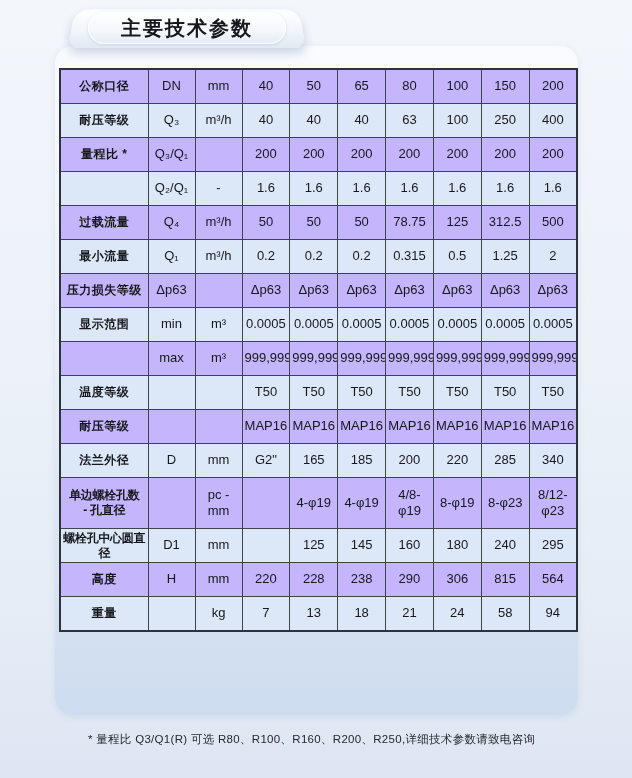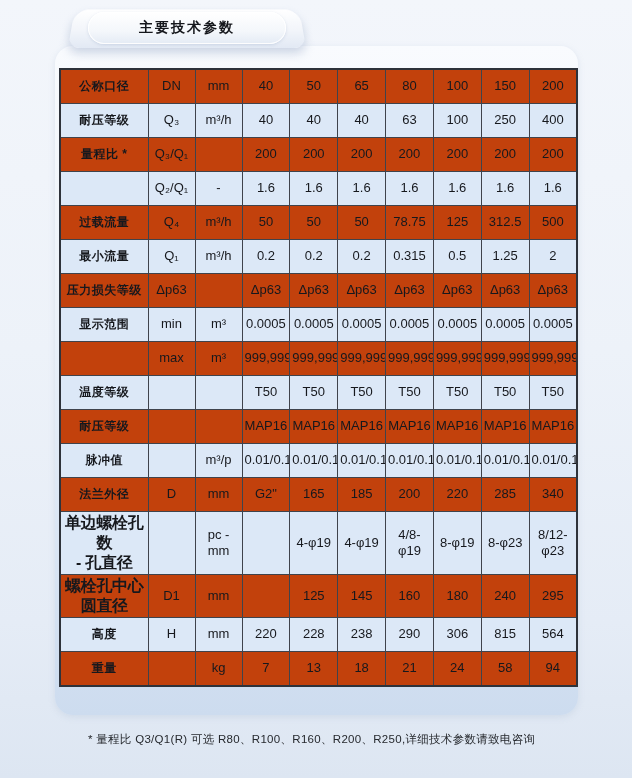--- a/index.html
+++ b/index.html
@@ -21,38 +21,38 @@
     border-radius:16px 16px 12px 12px;
     transform:perspective(60px) rotateX(5deg);transform-origin:50% 100%;
     box-shadow:0 5px 10px rgba(148,166,198,.45);
   }
   .tab-pill{
     position:absolute;left:20px;right:20px;top:5px;bottom:4px;
     border-radius:999px;
     background:linear-gradient(180deg,#ffffff 0%,#f4f7fb 60%,#e4ebf5 100%);
     box-shadow:inset 0 0 0 1px rgba(255,255,255,.9),0 1px 3px rgba(150,168,198,.35);
     display:flex;align-items:center;justify-content:center;
-    font-size:14px;font-weight:bold;letter-spacing:2px;color:#15171c;
+    font-size:20px;font-weight:bold;letter-spacing:2px;color:#15171c;
   }
   table.spec{
     position:absolute;left:59px;top:68px;width:519px;z-index:2;
     border-collapse:collapse;table-layout:fixed;
-    border:2px solid #2e323a;background:#c2410c;
+    border:2px solid #2e323a;background:#c4b5fd;
   }
   table.spec td{
     border:1px solid #3f434c;
     text-align:center;vertical-align:middle;
     height:31px;padding:1px 2px;
     font-size:13px;color:#16181d;
     white-space:pre-line;line-height:1.25;
     overflow:hidden;
   }
   table.spec tr:nth-child(even) td{background:#dce8f7;}
   table.spec td.label{font-weight:bold;font-size:12px;letter-spacing:.5px;}
-  table.spec td.label.small{font-size:16px;letter-spacing:-.3px;}
+  table.spec td.label.small{font-size:12px;letter-spacing:-.3px;}
   table.spec tr.tall td{height:48px;}
   .footnote{
     position:absolute;left:48px;top:732px;width:560px;
     font-size:11.5px;color:#26292e;letter-spacing:.3px;margin-left:40px;
   }
 </style>
 </head>
 <body>
 
 <div class="title-tab">
@@ -202,32 +202,20 @@
         <td></td>
         <td>MAP16</td>
         <td>MAP16</td>
         <td>MAP16</td>
         <td>MAP16</td>
         <td>MAP16</td>
         <td>MAP16</td>
         <td>MAP16</td>
       </tr>
       <tr>
-        <td class="label">脉冲值</td>
-        <td></td>
-        <td>m³/p</td>
-        <td>0.01/0.1</td>
-        <td>0.01/0.1</td>
-        <td>0.01/0.1</td>
-        <td>0.01/0.1</td>
-        <td>0.01/0.1</td>
-        <td>0.01/0.1</td>
-        <td>0.01/0.1</td>
-      </tr>
-      <tr>
         <td class="label">法兰外径</td>
         <td>D</td>
         <td>mm</td>
         <td>G2"</td>
         <td>165</td>
         <td>185</td>
         <td>200</td>
         <td>220</td>
         <td>285</td>
         <td>340</td>

